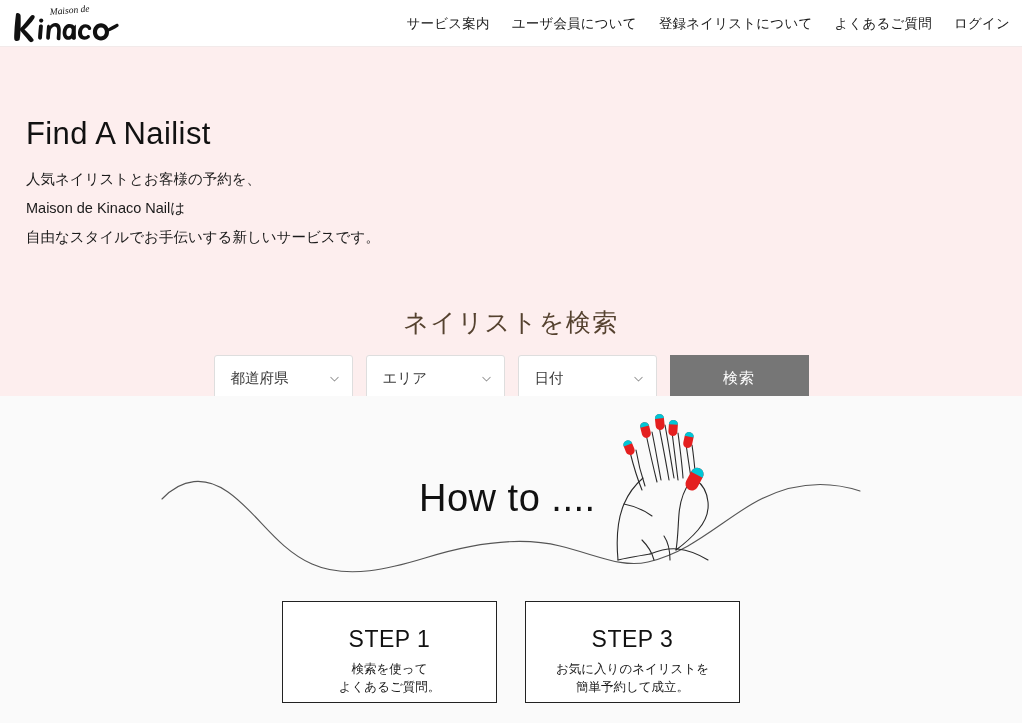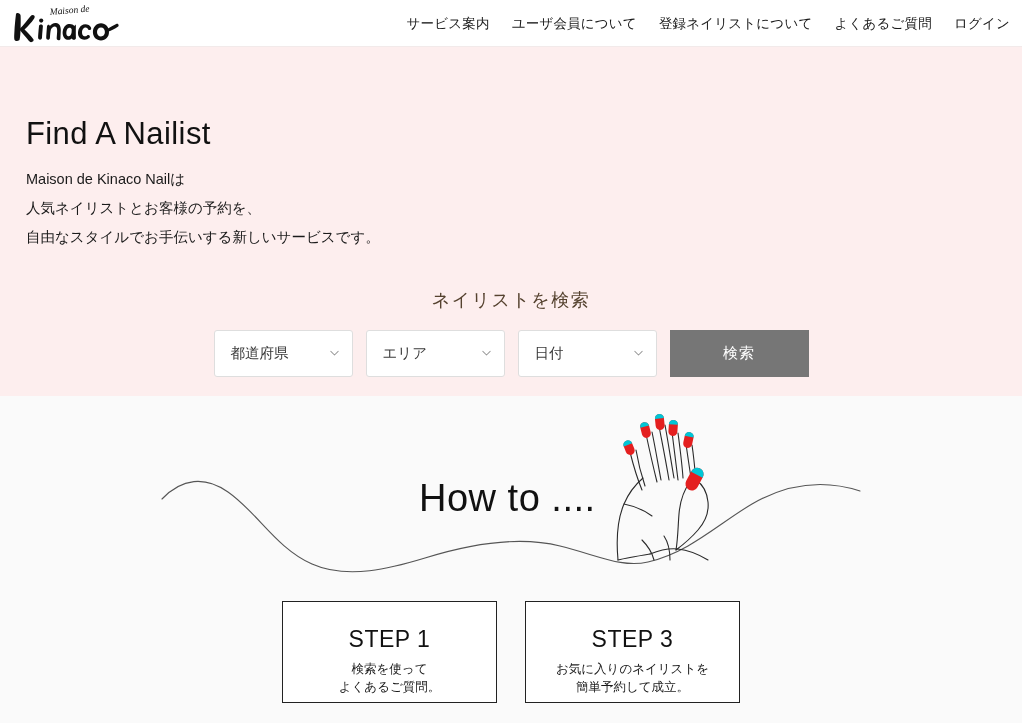--- a/index.html
+++ b/index.html
@@ -81,25 +81,25 @@
 
   
   .search-block {
     position: absolute;
     left: 0;
     top: 243px;
     width: 1022px;
     text-align: center;
   }
   .search-heading {
-    font-size: 18px;
+    font-size: 25px;
     color: #55422f;
     font-weight: 500;
     letter-spacing: 1.5px;
-    margin: 0 0 18px 0;
+    margin: 17px 0 18px 0;
     line-height: 1.2;
   }
   .search-row {
     display: flex;
     justify-content: center;
     align-items: stretch;
     gap: 13px;
   }
   .select-box {
     position: relative;
@@ -255,22 +255,22 @@
     <a class="nav-item" href="#">よくあるご質問</a>
     <a class="nav-item" href="#">ログイン</a>
   </nav>
 </div>
 
 <section class="hero">
 
   <h1 class="hero-title">Find A Nailist</h1>
 
   <div class="hero-lines">
+    <div>人気ネイリストとお客様の予約を、</div>
     <div>Maison de Kinaco Nailは</div>
-    <div>人気ネイリストとお客様の予約を、</div>
     <div>自由なスタイルでお手伝いする新しいサービスです。</div>
   </div>
 
   <div class="search-block">
     <h2 class="search-heading">ネイリストを検索</h2>
 
     <div class="search-row">
 
       <div class="select-box">
         <span class="select-label">都道府県</span>

